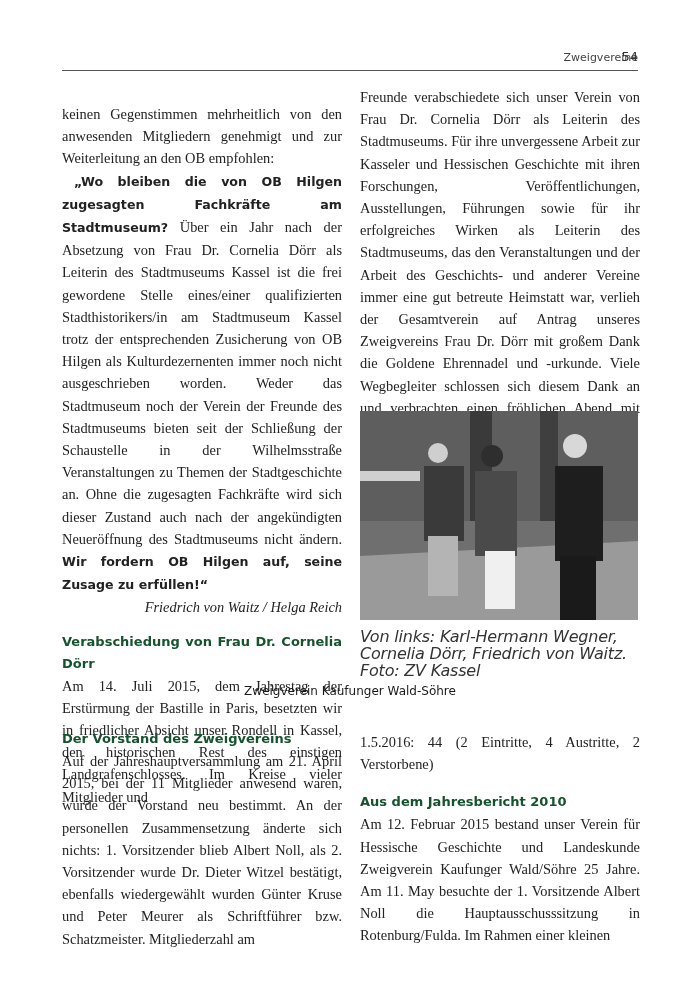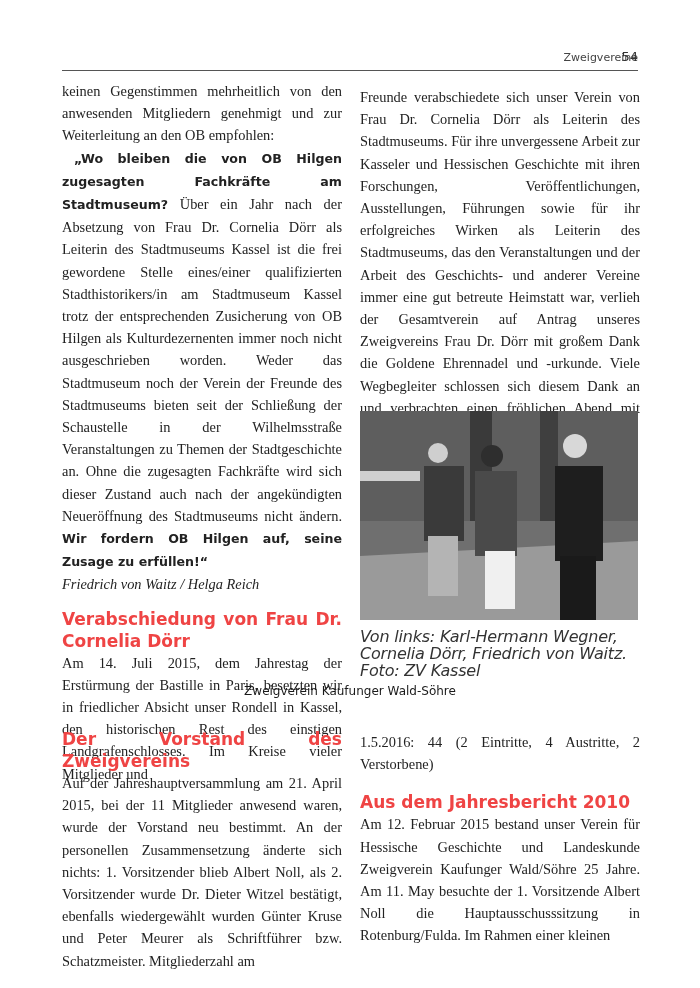--- a/index.html
+++ b/index.html
@@ -3,36 +3,36 @@
 <meta charset="utf-8">
 <style>
   html, body { margin: 0; padding: 0; background: #ffffff; }
   body { width: 700px; height: 988px; position: relative; overflow: hidden; color: #222; }
   .header { position: absolute; left: 62px; top: 48px; width: 576px; height: 22px; border-bottom: 1.2px solid #555; }
   .running-head { position: absolute; left: 0; right: 0; top: 3px; text-align: right; font-family: "DejaVu Sans", sans-serif; font-size: 11px; color: #444; }
   .page-num { position: absolute; right: 0; top: 1px; font-family: "DejaVu Sans", sans-serif; font-size: 13px; color: #333; }
   .col { position: absolute; width: 280px; font-family: "Liberation Serif", serif; font-size: 14.4px; line-height: 22.2px; text-align: justify; color: #222; }
   .col p { margin: 0; hyphens: auto; }
   .bold-sans { font-family: "DejaVu Sans", sans-serif; font-weight: bold; font-size: 12.6px; }
-  .subhead { font-family: "DejaVu Sans", sans-serif; font-weight: 600; font-size: 17px; line-height: 22px; margin: 0; color: #ef4444; }
-  .author { font-style: italic; }
+  .subhead { font-family: "DejaVu Sans", sans-serif; font-weight: 600; font-size: 13px; line-height: 22px; margin: 0; color: #14532d; }
+  .author { text-align: right; font-style: italic; }
   .indent { text-indent: 12px; }
   .photo { position: absolute; left: 360px; top: 411px; width: 278px; height: 209px; overflow: hidden; background: #777; }
   .caption { position: absolute; left: 360px; top: 628px; width: 285px; font-family: "DejaVu Sans", sans-serif; font-style: italic; font-size: 16px; line-height: 17px; color: #333; letter-spacing: -0.2px; }
   .section-title { position: absolute; left: 0; width: 700px; top: 684px; text-align: center; font-family: "DejaVu Sans", sans-serif; font-size: 12px; font-weight: 500; color: #1a1a1a; }
 </style>
 </head>
 <body>
 
 <div class="header">
   <span class="running-head">Zweigvereine</span>
   <span class="page-num">54</span>
 </div>
 
-<div class="col" style="left:62px; top:80px;">
+<div class="col" style="left:62px; top:103px;">
   <p>keinen Gegenstimmen mehrheitlich von den anwesenden Mitgliedern genehmigt und zur Weiterleitung an den OB empfohlen:</p>
   <p class="indent"><span class="bold-sans">„Wo bleiben die von OB Hilgen zugesagten Fachkräfte am Stadtmuseum?</span><span> Über ein Jahr nach der Absetzung von Frau Dr. Cornelia Dörr als Leiterin des Stadtmuseums Kassel ist die frei gewordene Stelle eines/einer qualifizierten Stadthistorikers/in am Stadtmuseum Kassel trotz der entsprechenden Zusicherung von OB Hilgen als Kulturdezernenten immer noch nicht ausgeschrieben worden. Weder das Stadtmuseum noch der Verein der Freunde des Stadtmuseums bieten seit der Schließung der Schaustelle in der Wilhelmsstraße Veranstaltungen zu Themen der Stadtgeschichte an. Ohne die zugesagten Fachkräfte wird sich dieser Zustand auch nach der angekündigten Neueröffnung des Stadtmuseums nicht ändern. </span><span class="bold-sans">Wir fordern OB Hilgen auf, seine Zusage zu erfüllen!“</span></p>
   <p class="author">Friedrich von Waitz / Helga Reich</p>
   <p style="height:12px"></p>
   <p class="subhead">Verabschiedung von Frau Dr. Cornelia Dörr</p>
   <p>Am 14. Juli 2015, dem Jahrestag der Erstürmung der Bastille in Paris, besetzten wir in friedlicher Absicht unser Rondell in Kassel, den historischen Rest des einstigen Landgrafenschlosses. Im Kreise vieler Mitglieder und</p>
 </div>
 
 <div class="col" style="left:360px; top:86px;">
   <p>Freunde verabschiedete sich unser Verein von Frau Dr. Cornelia Dörr als Leiterin des Stadtmuseums. Für ihre unvergessene Arbeit zur Kasseler und Hessischen Geschichte mit ihren Forschungen, Veröffentlichungen, Ausstellungen, Führungen sowie für ihr erfolgreiches Wirken als Leiterin des Stadtmuseums, das den Veranstaltungen und der Arbeit des Geschichts- und anderer Vereine immer eine gut betreute Heimstatt war, verlieh der Gesamtverein auf Antrag unseres Zweigvereins Frau Dr. Dörr mit großem Dank die Goldene Ehrennadel und -urkunde. Viele Wegbegleiter schlossen sich diesem Dank an und verbrachten einen fröhlichen Abend mit anregenden und erkenntnisreichen Gesprächen.</p>

